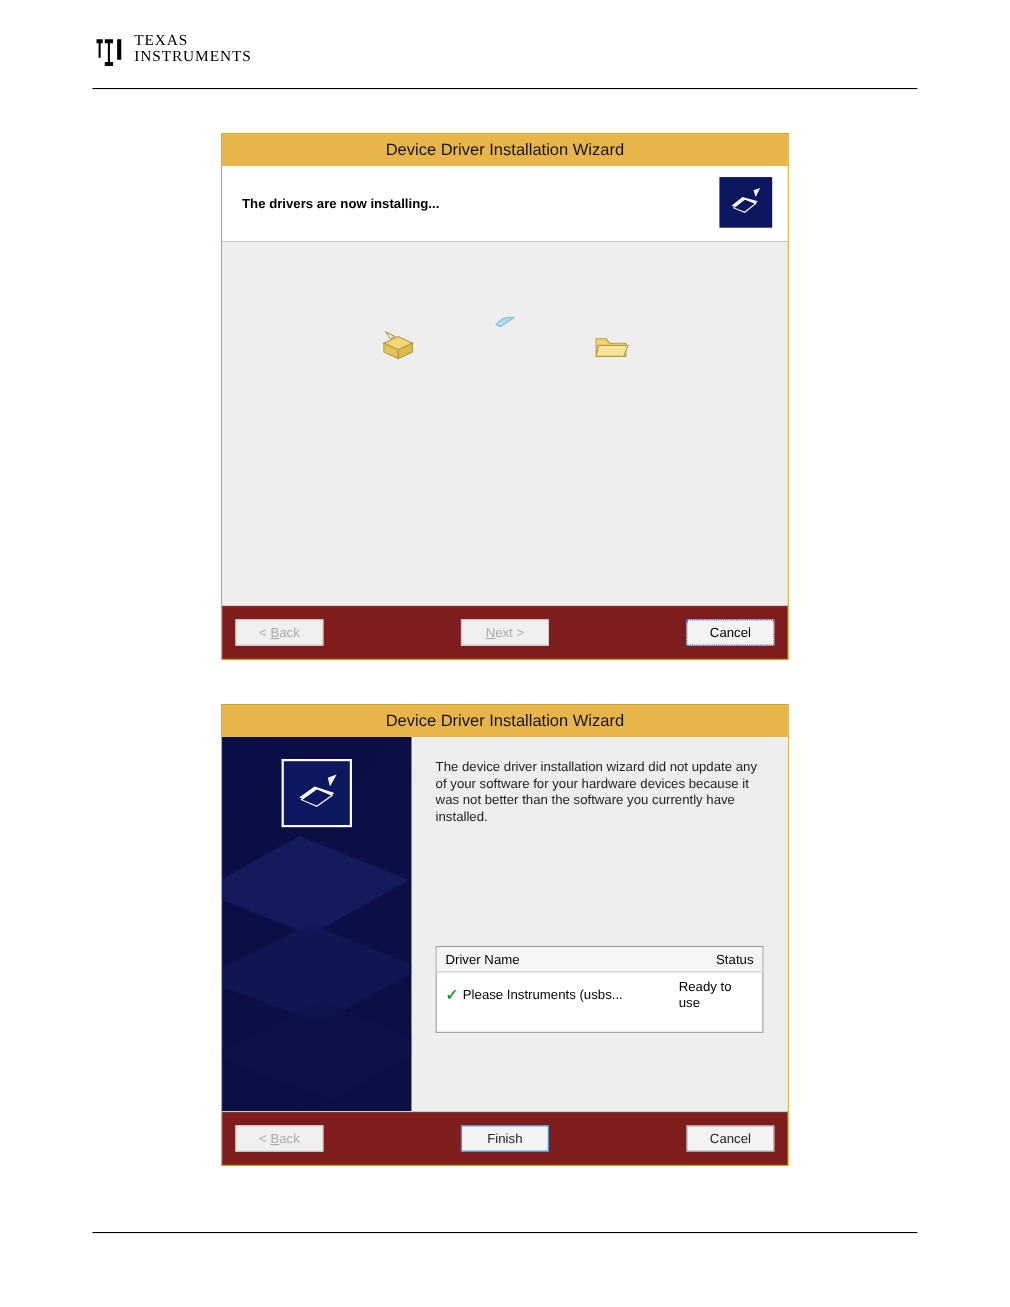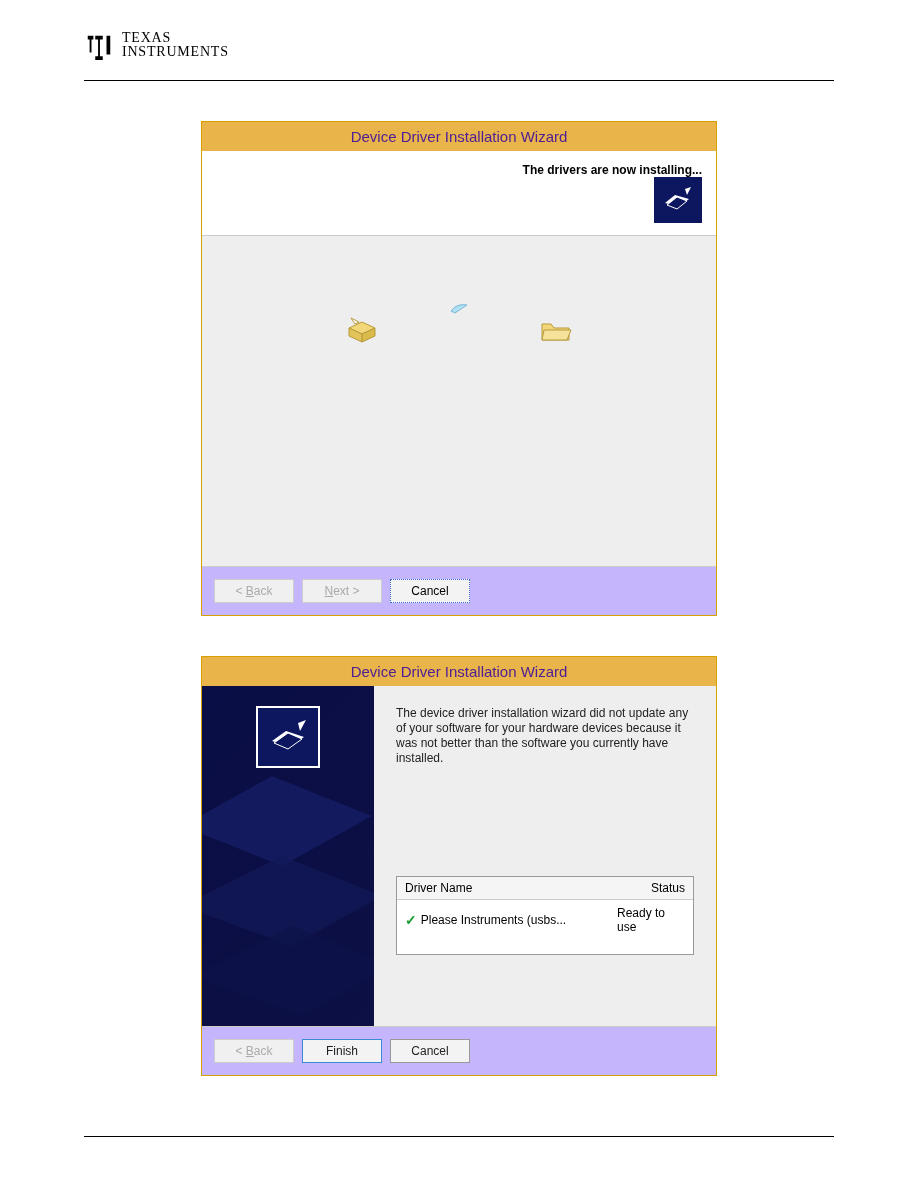--- a/index.html
+++ b/index.html
@@ -43,34 +43,33 @@
     margin-bottom: 40px;
   }
   .dialog {
     width: 516px;
     border: 1px solid #d6a000;
     background: #eee;
     box-sizing: border-box;
   }
   .titlebar {
     background: #e9b44a;
-    color: #4c1d95;
+    color: #0f172a;
     font-size: 15px;
     text-align: center;
     padding: 6px 0;
     font-family: Tahoma, Arial, sans-serif;
   }
   .header-panel {
     background: #fff;
     border-bottom: 1px solid #ccc;
     display: flex;
     justify-content: space-between;
-    align-items: flex-end;
+    align-items: center;
     padding: 10px 14px 12px 18px;
-    flex-direction: column;
   }
   .header-panel-left {
     font-size: 12px;
     font-weight: bold;
     color: #000;
     padding-top: 2px;
   }
   .wiz-icon-box {
     width: 48px;
     height: 46px;
@@ -93,25 +92,25 @@
     margin-bottom: 24px;
     position: relative;
   }
   .msgtext {
     text-align: center;
     font-size: 12px;
     color: #222;
     padding: 0 20px 40px 20px;
   }
   .button-bar {
-    background: #c4b5fd;
+    background: #7f1d1d;
     border-top: 1px solid #ccc;
     padding: 12px 12px;
     display: flex;
-    justify-content: flex-start;
+    justify-content: space-between;
     gap: 8px;
   }
   .btn {
     min-width: 80px;
     padding: 4px 14px;
     font-size: 12px;
     font-family: Tahoma, Arial, sans-serif;
     text-align: center;
     border: 1px solid #999;
     background: #f3f3f3;

